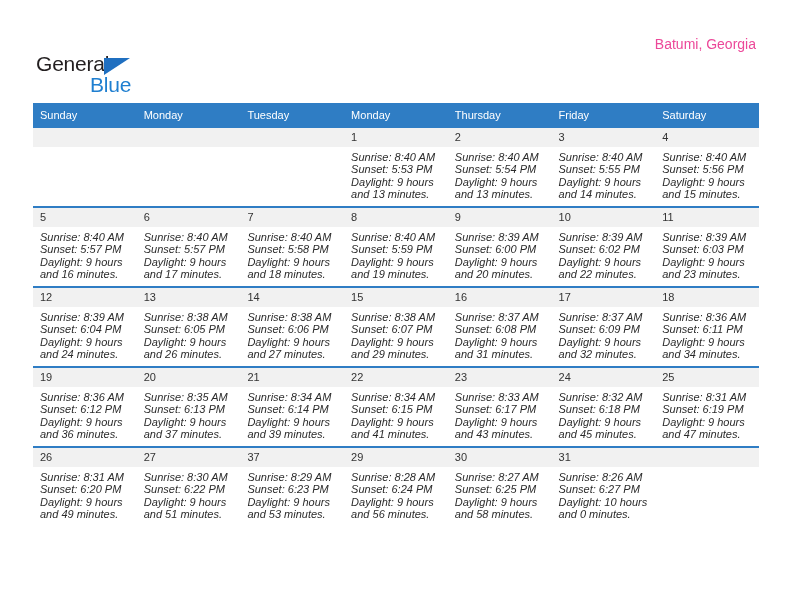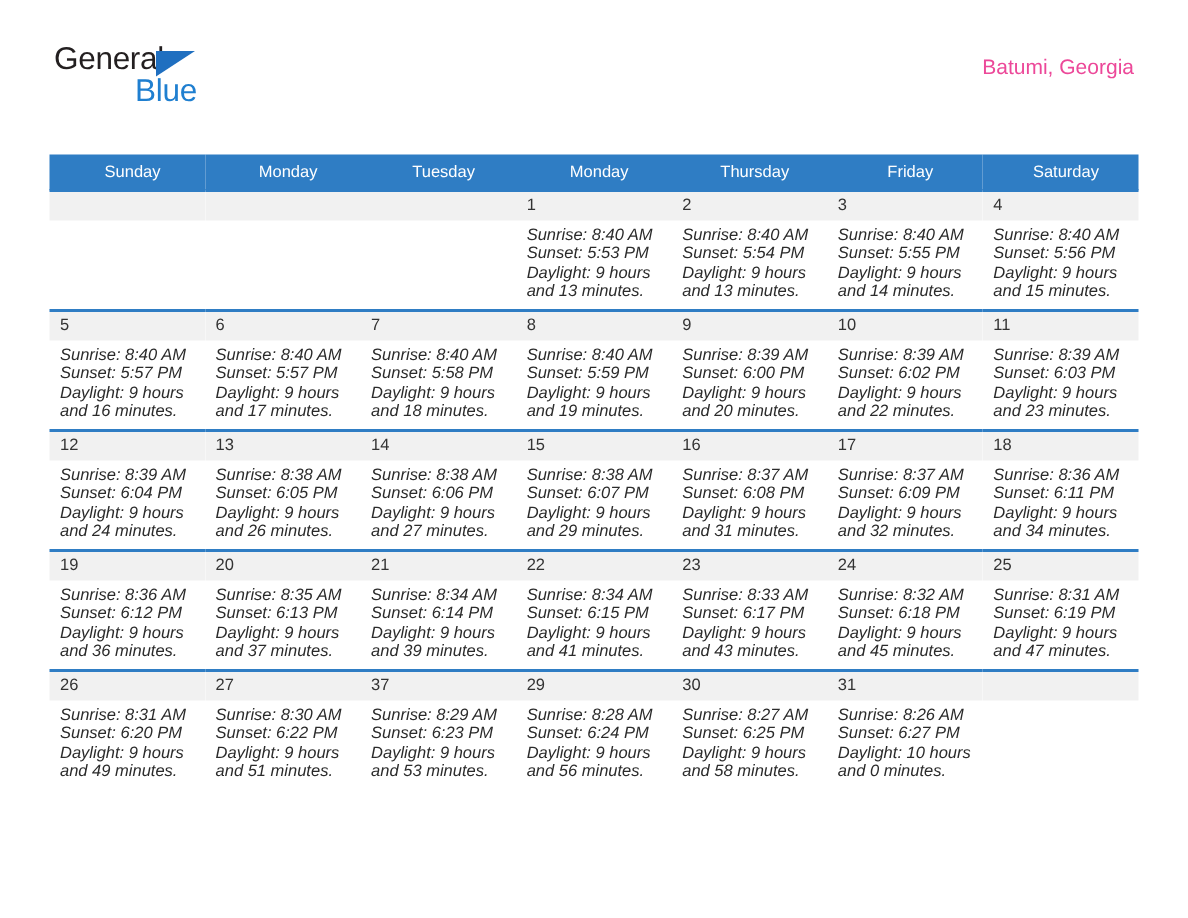--- a/index.html
+++ b/index.html
@@ -25,21 +25,21 @@
   .top {
     position: absolute;
     left: 0;
     top: 0;
     width: 792px;
     height: 98px;
   }
   .logo {
     position: absolute;
     left: 36px;
-    top: 28px;
+    top: 52px;
     width: 180px;
     height: 50px;
   }
   .logo-general {
     position: absolute;
     left: 0;
     top: 0;
     font-size: 21px;
     letter-spacing: -0.2px;
     color: #231f20;
@@ -90,21 +90,21 @@
     top: 103px;
     width: 726px;
     border-collapse: collapse;
     table-layout: fixed;
   }
   .calendar th {
     background: #2f7dc4;
     color: #ffffff;
     font-size: 11px;
     font-weight: normal;
-    text-align: center;
+    text-align: left;
     padding: 5px 0 5px 7px;
     height: 13px;
     vertical-align: middle;
   }
   .calendar td {
     width: 103.7px;
     vertical-align: top;
     padding: 0;
     border-top: 2px solid #2f7dc4;
     height: 78px;

